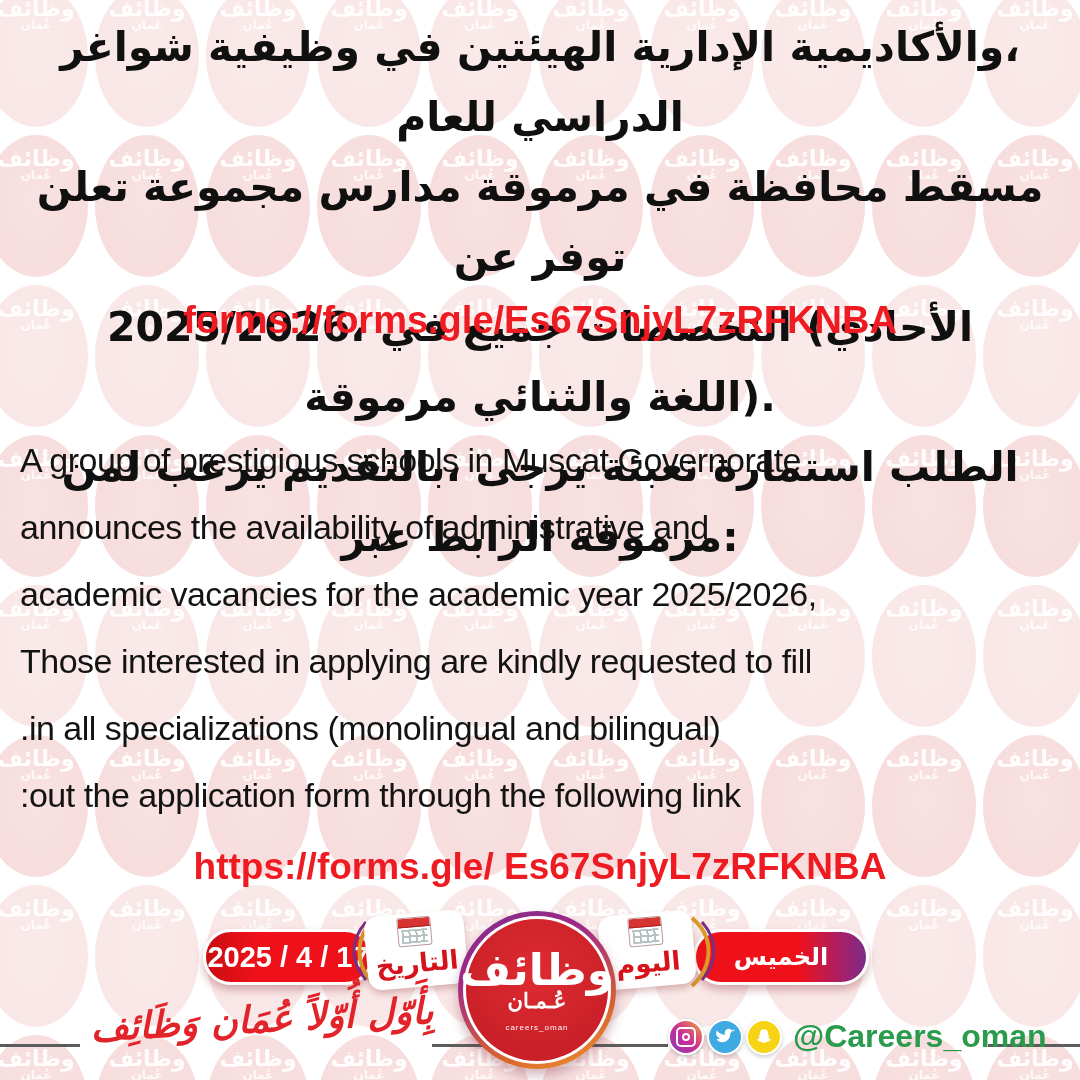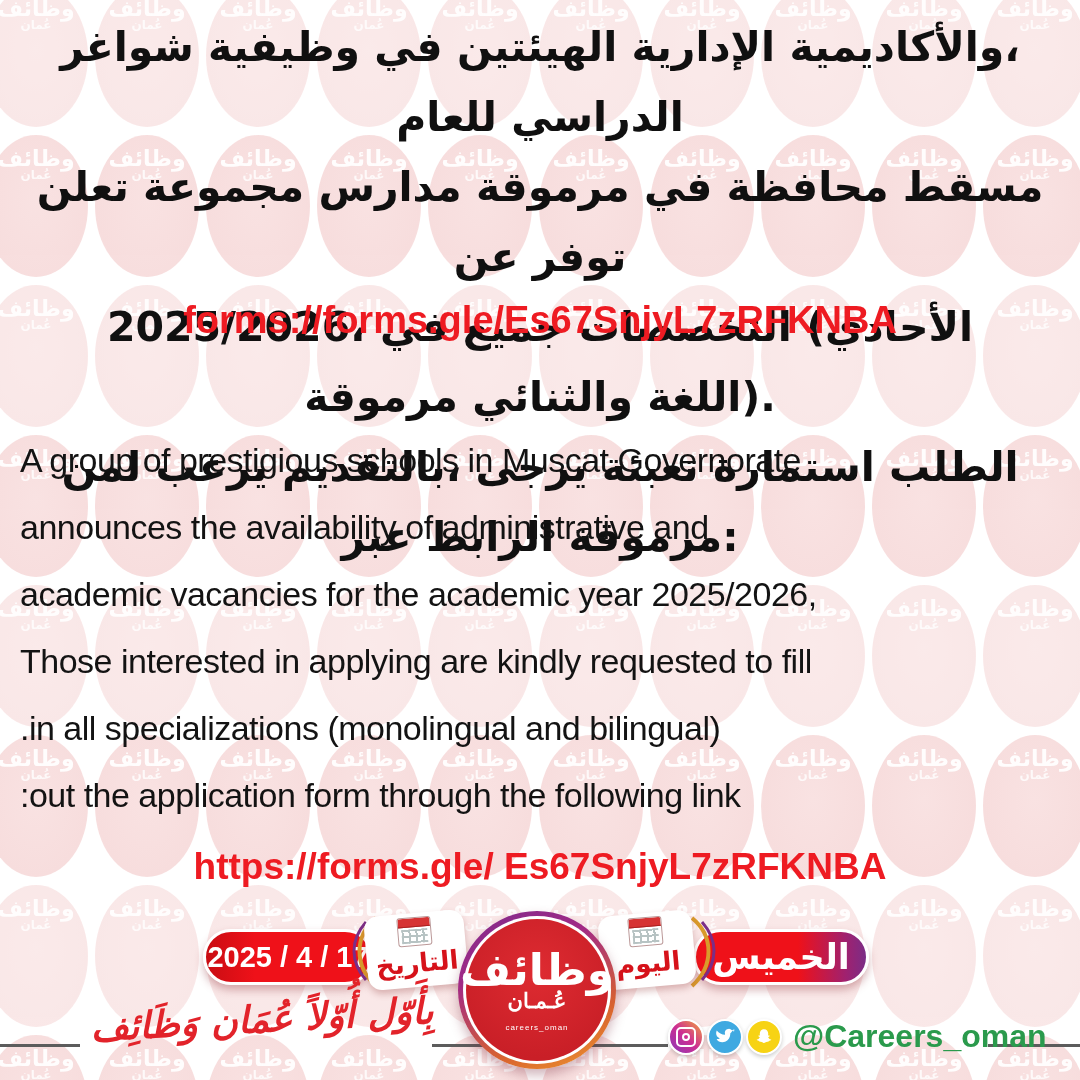--- a/index.html
+++ b/index.html
@@ -23,21 +23,21 @@
   .en-block{position:absolute;top:427px;left:20px;right:20px;text-align:left;color:#131313;
             font-weight:normal;font-size:34px;line-height:67px;letter-spacing:-0.5px;
             font-family:"Liberation Sans", sans-serif;}
   
   .pill{position:absolute;height:50px;border-radius:28px;border:3px solid #fff;
         box-shadow:0 5px 9px rgba(140,40,50,.35);display:flex;align-items:center;justify-content:center;
         color:#fff;font-weight:bold;}
   .pill-date{left:203px;top:929px;width:164px;font-size:29px;
              background:linear-gradient(90deg,#c90d13 0%,#ef1119 30%,#ef1119 100%);
              font-family:"Liberation Sans", sans-serif;}
-  .pill-day{left:693px;top:929px;width:170px;font-size:35px;
+  .pill-day{left:693px;top:929px;width:170px;font-size:24px;
             background:linear-gradient(90deg,#ef1119 0%,#ef1119 60%,#a0216f 88%,#7b2d86 100%);}
   .label-card{position:absolute;width:100px;height:74px;background:#fff;border-radius:14px;
               box-shadow:0 4px 7px rgba(150,60,60,.33);transform:rotate(-5deg);
               display:flex;flex-direction:column;align-items:center;justify-content:flex-start;padding-top:4px;box-sizing:border-box;}
   .label-card .label-txt{color:#d6121a;font-weight:bold;font-size:26px;line-height:30px;}
   .card-date{left:366px;top:913px;}
   .card-day{left:600px;top:913px;width:94px;}
   .cal{width:32px;height:27px;background:#fff;border:1px solid #b99;border-radius:3px;position:relative;overflow:hidden;margin-bottom:2px;}
   .cal .cal-top{height:8px;background:#d63333;border-bottom:1px solid #a22;}
   .cal .cal-grid{position:absolute;left:3px;right:3px;top:11px;bottom:2px;

